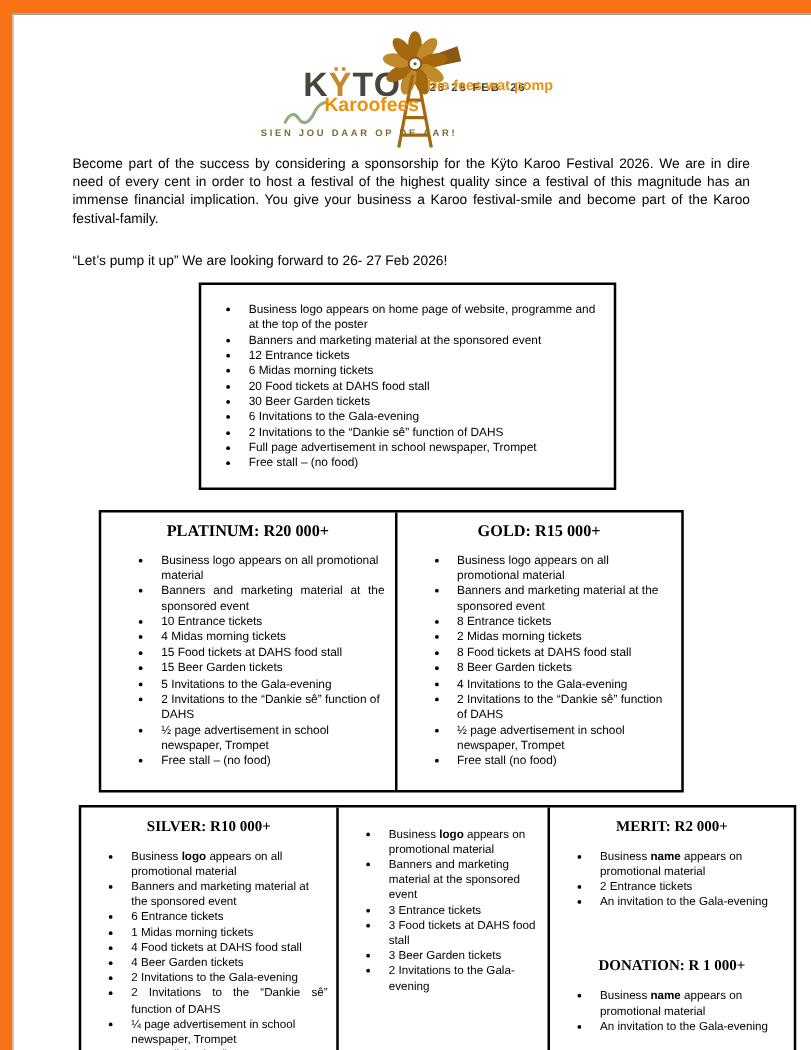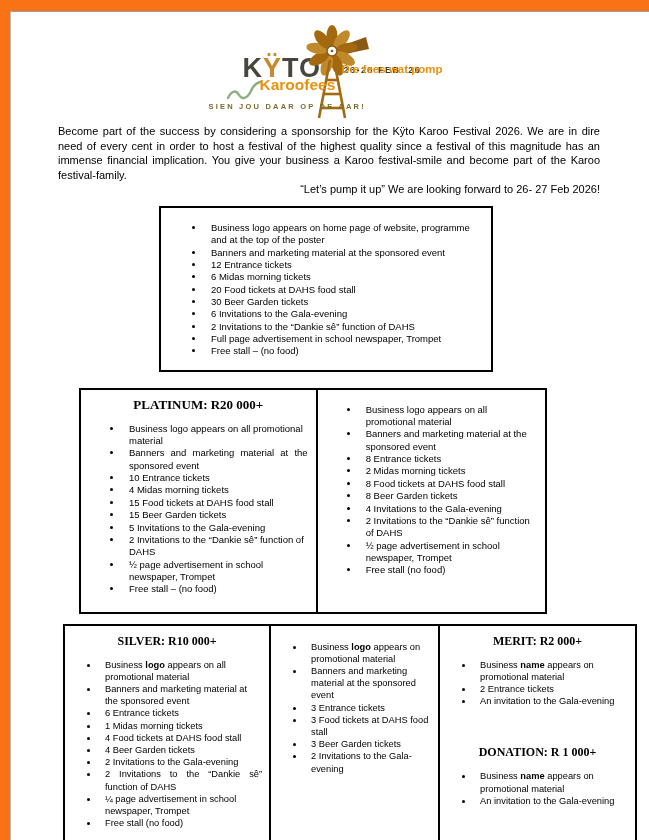--- a/index.html
+++ b/index.html
@@ -32,27 +32,27 @@
           color:#e8920e;white-space:nowrap;}
   .karoofees{position:absolute;left:79px;top:45px;font-size:15.5px;font-weight:bold;
              color:#e8920e;white-space:nowrap;}
   .squiggle{position:absolute;left:46px;top:46px;}
   .tagline{position:absolute;left:28px;top:71px;width:312px;text-align:left;
            font-size:7.5px;font-weight:bold;letter-spacing:2.2px;color:#7d6a2e;white-space:nowrap;}
 
   
   .intro{margin:7px 50px 0 47px;font-size:11px;font-weight:normal;line-height:14.6px;}
   .intro p{margin:0;text-align:justify;}
-  .intro .quote{text-align:right;}
+  .intro .quote{text-align:left;margin-top:20px;}
 
   
   .tier-title{font-family:"Liberation Serif",serif;font-weight:bold;font-size:13px;
               text-align:center;margin:3px 0 0;}
   .small-title{font-size:12px;}
-  ul.benefits{margin:10px 0 0;padding:0 10px 0 44px;font-size:9.5px;line-height:12.35px;}
+  ul.benefits{margin:10px 0 0;padding:0 10px 0 32px;font-size:9.5px;line-height:12.35px;}
   ul.benefits li{margin:0;padding-left:6px;}
   ul.benefits li.j{text-align:justify;}
 
   .box-diamond{margin:9px 0 0 148px;width:334px;border:2px solid #000;
                box-sizing:border-box;padding:4px 0 12px;}
 
   .table2{margin:16px 0 0 68px;width:468px;border:2px solid #000;
           box-sizing:border-box;display:flex;align-items:stretch;}
   .table2 .col{box-sizing:border-box;padding:4px 4px 16px;}
   .col-platinum{width:51%;border-right:2px solid #000;}
@@ -161,20 +161,21 @@
             <li>4 Midas morning tickets</li>
             <li>15 Food tickets at DAHS food stall</li>
             <li>15 Beer Garden tickets</li>
             <li>5 Invitations to the Gala-evening</li>
             <li>2 Invitations to the “Dankie sê” function of DAHS</li>
             <li>½ page advertisement in school newspaper, Trompet</li>
             <li>Free stall – (no food)</li>
           </ul>
       </div>
       <div class="col col-gold">
+        <div class="tier-title">GOLD: R15 000+</div>
         <ul class="benefits">
             <li>Business logo appears on all promotional material</li>
             <li>Banners and marketing material at the sponsored event</li>
             <li>8 Entrance tickets</li>
             <li>2 Midas morning tickets</li>
             <li>8 Food tickets at DAHS food stall</li>
             <li>8 Beer Garden tickets</li>
             <li>4 Invitations to the Gala-evening</li>
             <li>2 Invitations to the “Dankie sê” function of DAHS</li>
             <li>½ page advertisement in school newspaper, Trompet</li>

